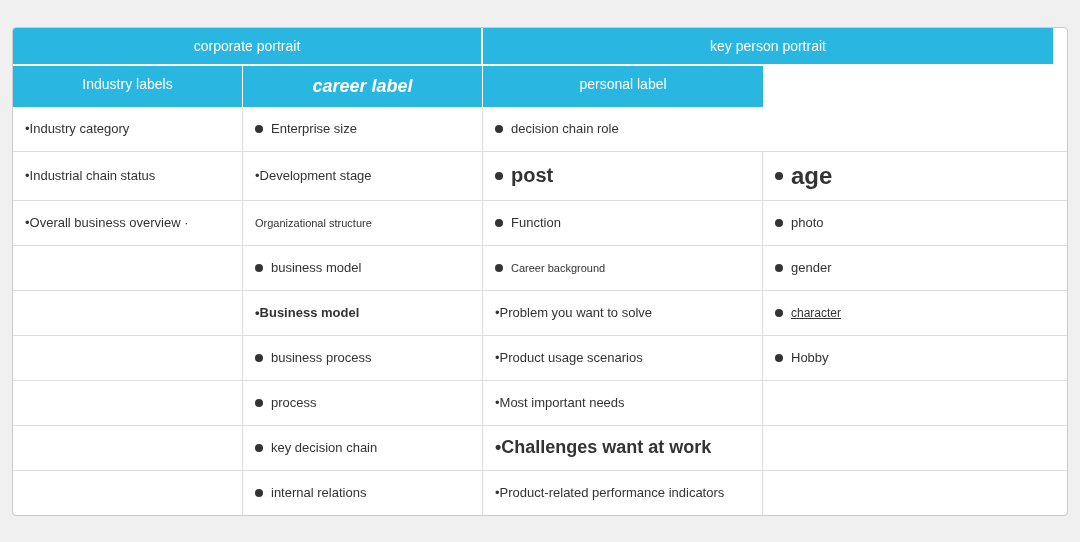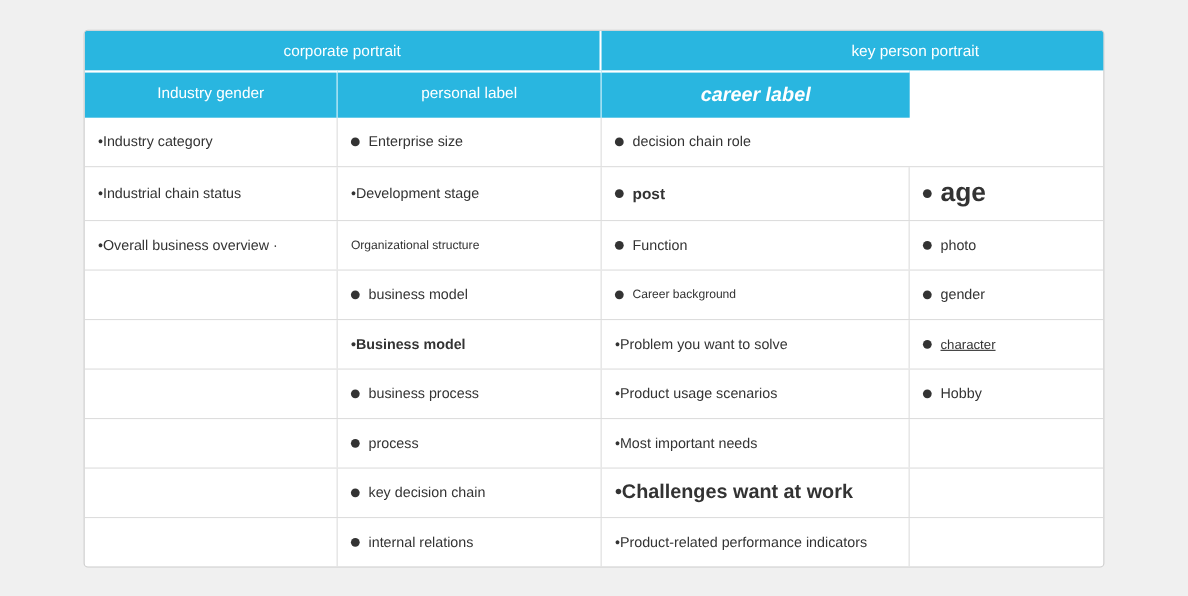--- a/index.html
+++ b/index.html
@@ -6,21 +6,21 @@
     body {
       font-family: Arial, sans-serif;
       background: #f0f0f0;
       display: flex;
       justify-content: center;
       align-items: center;
       min-height: 542px;
       width: 1080px;
     }
     .table-wrapper {
-      width: 928px;
+      width: 1056px;
       border: 1px solid #ccc;
       border-radius: 4px;
       overflow: hidden;
       background: #fff;
     }
     .top-header {
       display: grid;
       grid-template-columns: 470px 570px;
     }
     .top-header-cell {
@@ -89,21 +89,21 @@
       flex-shrink: 0;
     }
     .cell.bold-text {
       font-weight: bold;
     }
     .cell.large-text {
       font-size: 18px;
       font-weight: bold;
     }
     .cell.xlarge-text {
-      font-size: 14px;
+      font-size: 20px;
       font-weight: bold;
     }
     .cell.small-text {
       font-size: 11px;
     }
     .cell.name-text {
       font-size: 20px;
       font-weight: bold;
     }
     .cell.age-text {
@@ -124,27 +124,27 @@
     <div class="top-header-cell">
       <span>corporate portrait</span>
     </div>
     <div class="top-header-cell">
       <span>key person portrait</span>
     </div>
   </div>
 
   <div class="sub-header">
     <div class="sub-header-cell">
-      <span>Industry gender</span>
+      <span>Industry labels</span>
+    </div>
+    <div class="sub-header-cell italic">
+      <span>career label</span>
     </div>
     <div class="sub-header-cell">
       <span>personal label</span>
-    </div>
-    <div class="sub-header-cell italic">
-      <span>career label</span>
     </div>
   </div>
 
   <div class="data-rows" id="data-rows">
   <div class="data-row">
         <div class="cell">• <span>Industry category</span></div>
         <div class="cell">
           <span class="bullet"></span>
           <span>Enterprise size</span>
         </div>

